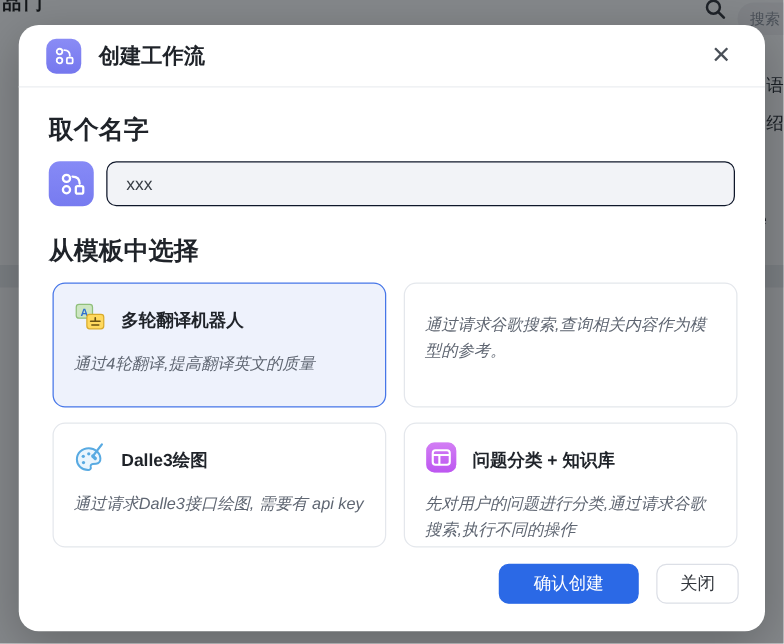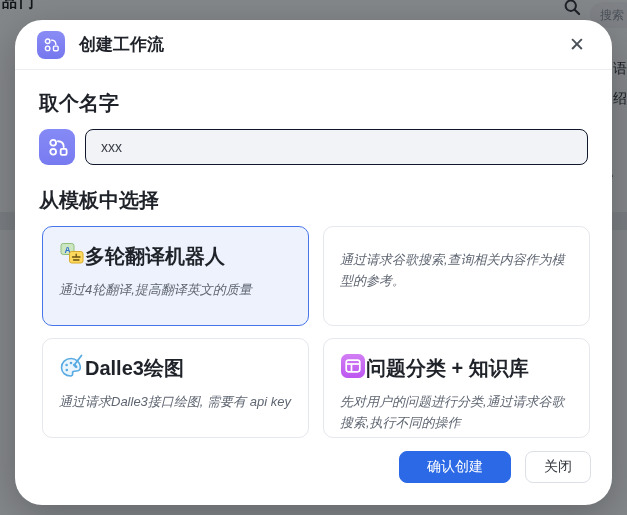--- a/index.html
+++ b/index.html
@@ -30,21 +30,21 @@
   .frag-2 { left:596px; top:168px; font-size:13px; color:#2a2d33; }
   .bg-band { position:absolute; left:0; right:0; height:18px; background:#ebecef; }
   .band-a { top:212px; }
 
   
   .overlay { position:absolute; inset:0; background:rgba(22,26,33,0.52); }
 
   
   .modal {
     position:absolute; left:15px; top:20px; width:597px; height:485px;
-    background:#ffffff; border-radius:27px;
+    background:#ffffff; border-radius:16px;
     box-shadow:0 10px 40px rgba(0,0,0,0.25);
   }
   .modal-header {
     height:50px; display:flex; align-items:center;
     padding:0 22px; border-bottom:1px solid #eceef1;
   }
   .app-icon {
     width:28px; height:28px; border-radius:8px;
     background:linear-gradient(180deg,#8a8cf5,#7577ee);
     display:flex; align-items:center; justify-content:center;
@@ -80,21 +80,21 @@
     display:grid; grid-template-columns:267px 267px;
     grid-auto-rows:100px; gap:12px 14px;
     margin-left:3px;
   }
   .card {
     border:1px solid #e4e7ec; border-radius:10px; background:#fff;
     padding:14px 16px; cursor:pointer; position:relative;
   }
   .card.selected { border:1.5px solid #4676e8; background:#eef2fc; }
   .card-head { display:flex; align-items:center; }
-  .card-title { font-size:20px; font-weight:700; margin-left:0; }
+  .card-title { font-size:14px; font-weight:700; margin-left:12px; }
   .card-desc {
     margin-top:9px; font-size:13px; color:#5f6672; line-height:1.6;font-style:italic;
   }
 
   .modal-footer {
     position:absolute; right:21px; bottom:22px;
     display:flex; align-items:center; gap:14px;
   }
   .btn {
     height:32px; border-radius:8px; font-size:14px; cursor:pointer;

